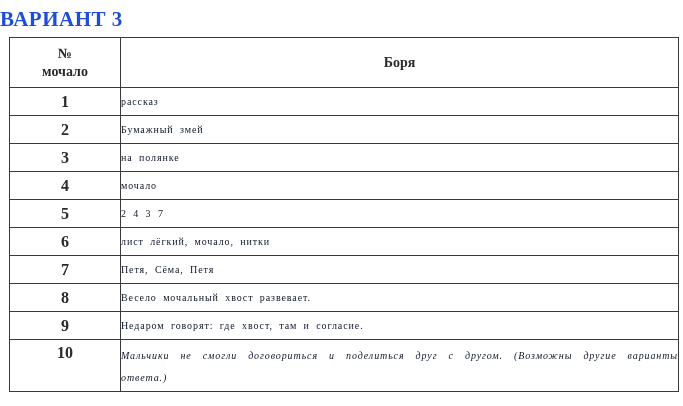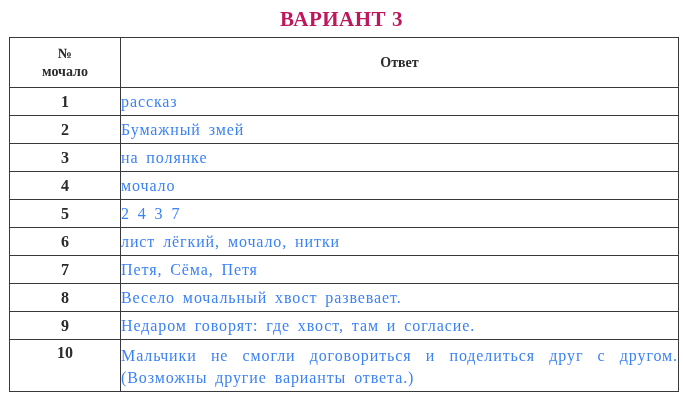--- a/index.html
+++ b/index.html
@@ -13,25 +13,24 @@
       position: relative;
       overflow: hidden;
       font-family: "Liberation Serif", "DejaVu Serif", serif;
       color: #2a2a2a;
     }
     .title {
       position: absolute;
       left: 0;
       top: 7px;
       width: 683px;
-      text-align: center;
       font-weight: bold;
       font-size: 21px;
       letter-spacing: 0.5px;
-      color: #be185d;
+      color: #1d4ed8;
     }
     table.answers {
       position: absolute;
       left: 9px;
       top: 37px;
       width: 669px;
       border-collapse: collapse;
       table-layout: fixed;
       border: 1.5px solid #333;
     }
@@ -60,55 +59,56 @@
     td.num {
       height: 27px;
       text-align: center;
       font-weight: bold;
       font-size: 16px;
       color: #2b2b2b;
     }
     td.ans {
       padding-left: 7px;
       padding-right: 8px;
-      font-size: 16px;
+      font-size: 10px;
       letter-spacing: 0.9px;
       word-spacing: 3px;
-      color: #3b82f6;
+      color: #0f172a;
     }
     tr.tall td.num {
       height: 47px;
       vertical-align: top;
       padding-top: 4px;
       font-family: Liberation Serif, serif;
     }
     tr.tall td.ans {
       line-height: 22px;
       text-align: justify;
       padding-top: 2px;
       padding-bottom: 0;
+      font-style: italic;
     }
   </style>
 </head>
 <body>
 
 <div class="title">ВАРИАНТ 3</div>
 
 <table class="answers">
   <colgroup>
     <col class="c-num">
     <col class="c-ans">
   </colgroup>
   <thead>
     <tr>
       <th class="h-num">
         <span>№</span>
         <span>мочало</span>
       </th>
-      <th class="h-ans">Ответ</th>
+      <th class="h-ans">Боря</th>
     </tr>
   </thead>
   <tbody>
     <tr>
       <td class="num">1</td>
       <td class="ans">рассказ</td>
     </tr>
     <tr>
       <td class="num">2</td>
       <td class="ans">Бумажный змей</td>

